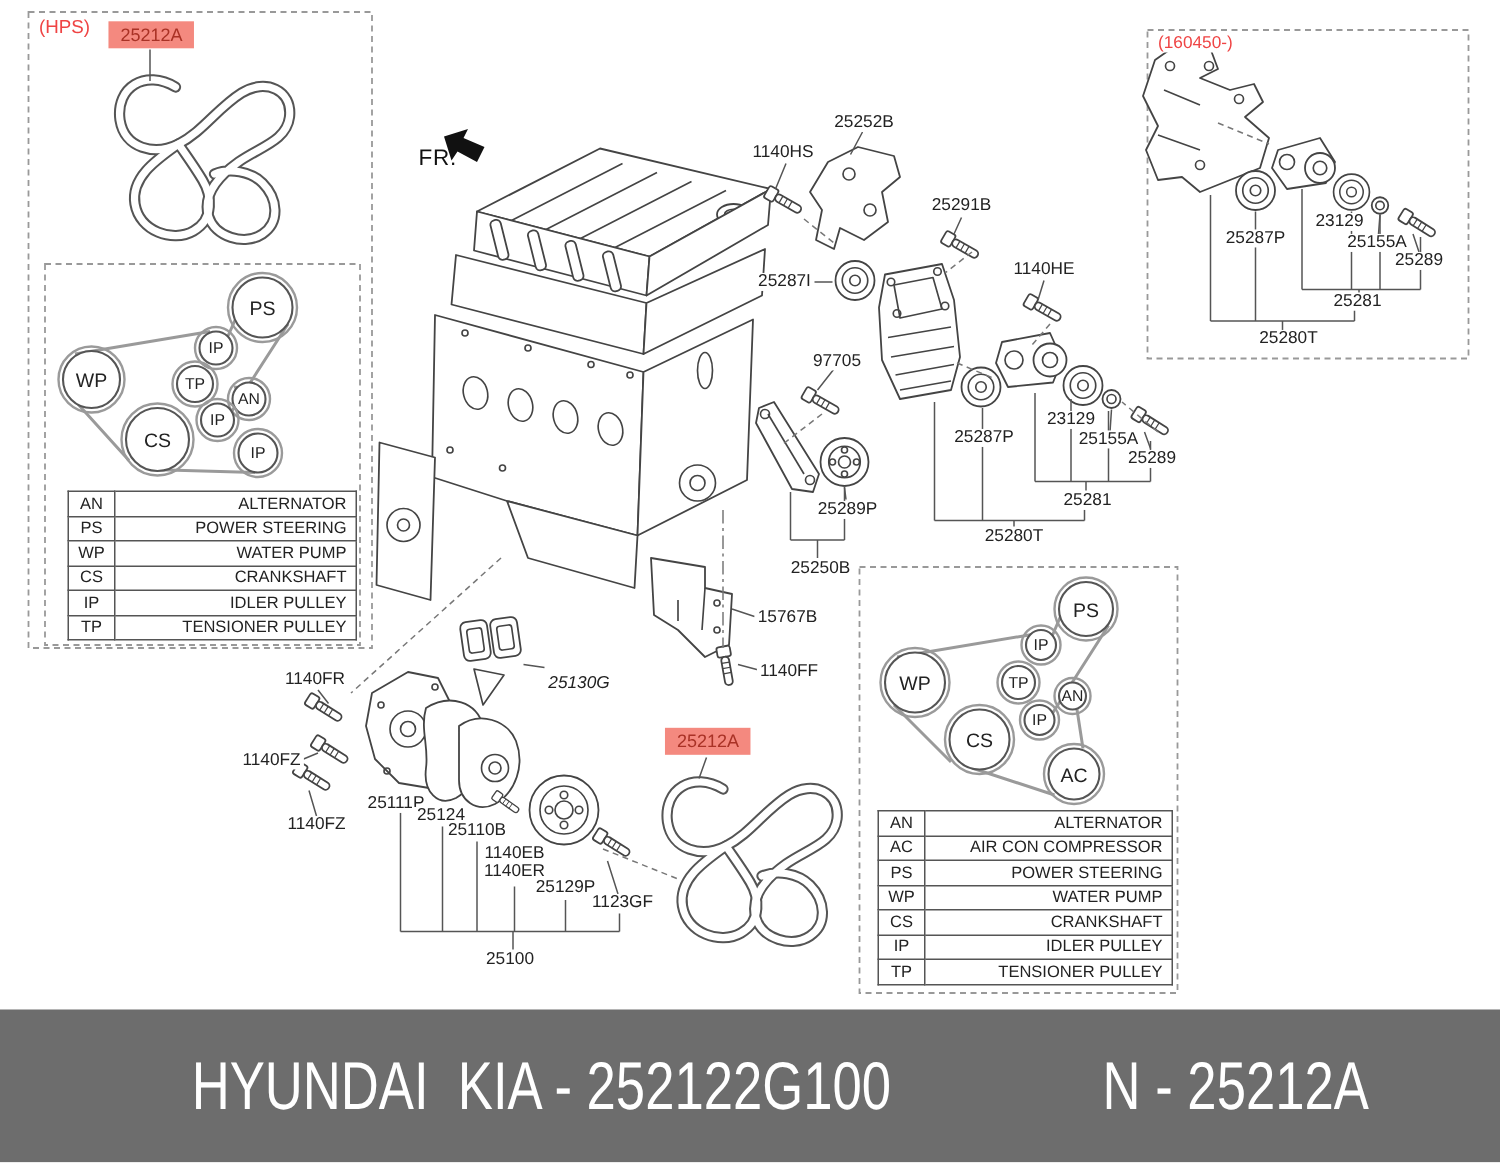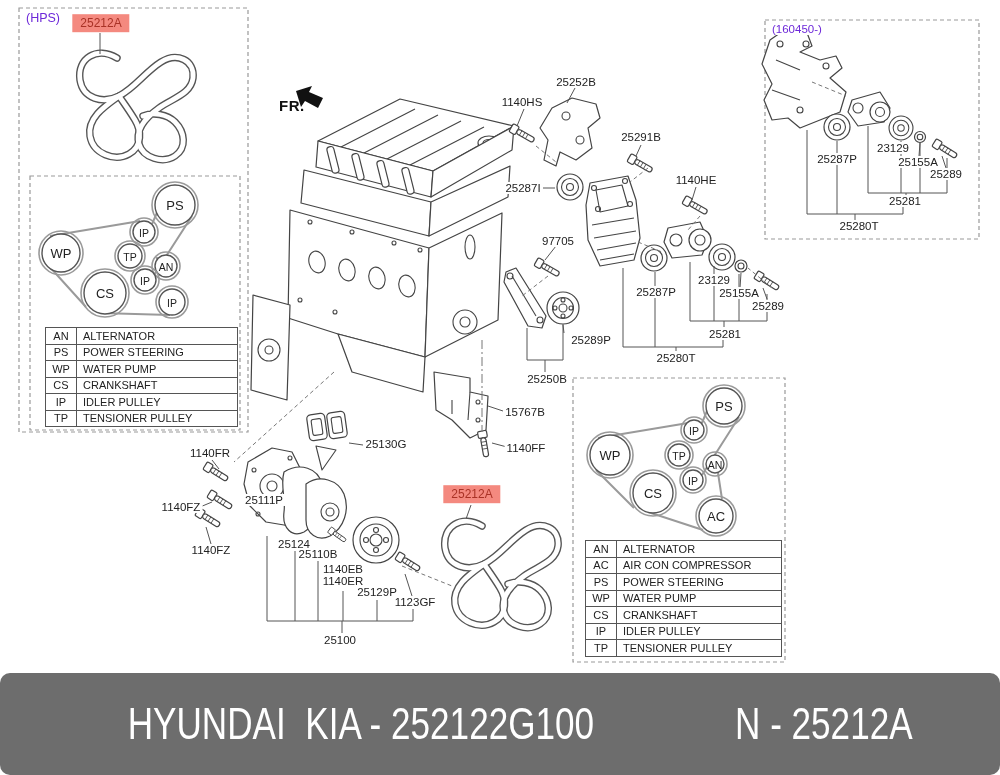--- a/index.html
+++ b/index.html
@@ -7,42 +7,42 @@
          font-family:"Liberation Sans",sans-serif;}
   svg.artwork{position:absolute;left:0;top:0;}
   svg text{font-family:"Liberation Sans",sans-serif;fill:#222;}
 
   
   #labels{position:absolute;left:0;top:0;width:1000px;height:472px;}
   .plabel{position:absolute;transform:translate(-50%,-50%);font-size:11.5px;color:#222;
           background:#fff;padding:0 2px;white-space:nowrap;line-height:1.05;}
   .plabel.hl{background:var(--hl-bg,#f4897f);color:var(--hl-tx,#a93226);
              padding:2.5px 8px;font-size:12px;}
-  .caption{position:absolute;font-size:12.5px;color:#6d28d9;background:#fff;padding:0 2px;white-space:nowrap;}
-  .fr-label{position:absolute;font-weight:bold;font-size:15px;color:#111;letter-spacing:.5px;}
+  .caption{position:absolute;font-size:12.5px;color:#ef4444;background:#fff;padding:0 2px;white-space:nowrap;}
+  .fr-label{position:absolute;font-weight:normal;font-size:15px;color:#111;letter-spacing:.5px;}
 
   
   table.legend{position:absolute;border-collapse:collapse;background:#fff;font-size:11px;color:#222;
                table-layout:fixed;}
-  table.legend td{border:1.2px solid #555;padding:1px 6px;height:13.5px;line-height:1.1;overflow:hidden;}
+  table.legend td{border:1.2px solid #555;padding:1px 6px;height:13.5px;line-height:1.1;overflow:hidden;text-align:right;}
   table.legend td.code{text-align:center;width:26px;padding:1px 2px;}
 
   
   .ln{stroke:#555;stroke-width:1;fill:none;}
   .dash{stroke:#777;stroke-width:1;fill:none;stroke-dasharray:4 3;}
   .art{stroke:#444;stroke-width:1.2;fill:#fff;stroke-linejoin:round;}
   .artn{stroke:#444;stroke-width:1.1;fill:none;stroke-linejoin:round;}
   .boxd{stroke:#999;stroke-width:1.2;fill:none;stroke-dasharray:4 3;}
   .belt-o{stroke:#555;stroke-width:7.5;fill:none;stroke-linecap:round;}
   .belt-i{stroke:#fff;stroke-width:4.8;fill:none;stroke-linecap:round;}
   .schembelt{stroke:#9a9a9a;stroke-width:2;fill:none;}
 
   
   .footer{position:absolute;left:0;top:673px;width:1000px;height:102px;
-          display:flex;align-items:center;justify-content:center;gap:50px;border-radius:10px;}
+          display:flex;align-items:center;justify-content:center;gap:50px;}
   .footer span{font-size:45px;color:#fff;transform:scaleX(0.78);white-space:pre;letter-spacing:0;}
 </style>
 </head>
 <body>
 
 <div class="stage" style="--hl-bg: #f4897f; --hl-tx: #a93226;">
 
   <svg class="artwork" width="1000" height="673" viewBox="0 0 1000 673">
     <defs>
       <g id="bolt">
@@ -309,29 +309,29 @@
       <div class="plabel" style="left: 641px; top: 137px;">25291B</div>
       <div class="plabel" style="left: 523px; top: 188px; text-align: center;">25287I</div>
       <div class="plabel" style="left: 696px; top: 180px;">1140HE</div>
       <div class="plabel" style="left: 558px; top: 241px;">97705</div>
       <div class="plabel" style="left: 714px; top: 280px;">23129</div>
       <div class="plabel" style="left: 656px; top: 292px;">25287P</div>
       <div class="plabel" style="left: 739px; top: 293px;">25155A</div>
       <div class="plabel" style="left: 768px; top: 306px;">25289</div>
       <div class="plabel" style="left: 725px; top: 334px;">25281</div>
       <div class="plabel" style="left: 676px; top: 358px;">25280T</div>
-      <div class="plabel" style="left: 565px; top: 340px; margin-left: 26px;">25289P</div>
+      <div class="plabel" style="left: 565px; top: 340px;">25289P</div>
       <div class="plabel" style="left: 547px; top: 379px;">25250B</div>
       <div class="plabel" style="left: 525px; top: 412px;">15767B</div>
       <div class="plabel" style="left: 526px; top: 448px;">1140FF</div>
-      <div class="plabel" style="left: 386px; top: 444px;">25130G</div>
+      <div class="plabel" style="left: 386px; top: 456px; font-style: italic;">25130G</div>
       <div class="plabel" style="left: 210px; top: 453px;">1140FR</div>
       <div class="plabel" style="left: 181px; top: 507px;">1140FZ</div>
       <div class="plabel" style="left: 211px; top: 550px;">1140FZ</div>
-      <div class="plabel" style="left: 264px; top: 500px;">25111P</div>
+      <div class="plabel" style="left: 264px; top: 536px;">25111P</div>
       <div class="plabel" style="left: 294px; top: 544px;">25124</div>
       <div class="plabel" style="left: 318px; top: 554px;">25110B</div>
       <div class="plabel" style="left: 343px; top: 569px;">1140EB</div>
       <div class="plabel" style="left: 343px; top: 581px;">1140ER</div>
       <div class="plabel" style="left: 377px; top: 592px;">25129P</div>
       <div class="plabel" style="left: 415px; top: 602px;">1123GF</div>
       <div class="plabel" style="left: 340px; top: 640px;">25100</div>
       <div class="plabel hl" style="left: 472px; top: 494px;">25212A</div>
       <div class="plabel" style="left: 837px; top: 159px;">25287P</div>
       <div class="plabel" style="left: 893px; top: 148px;">23129</div>

